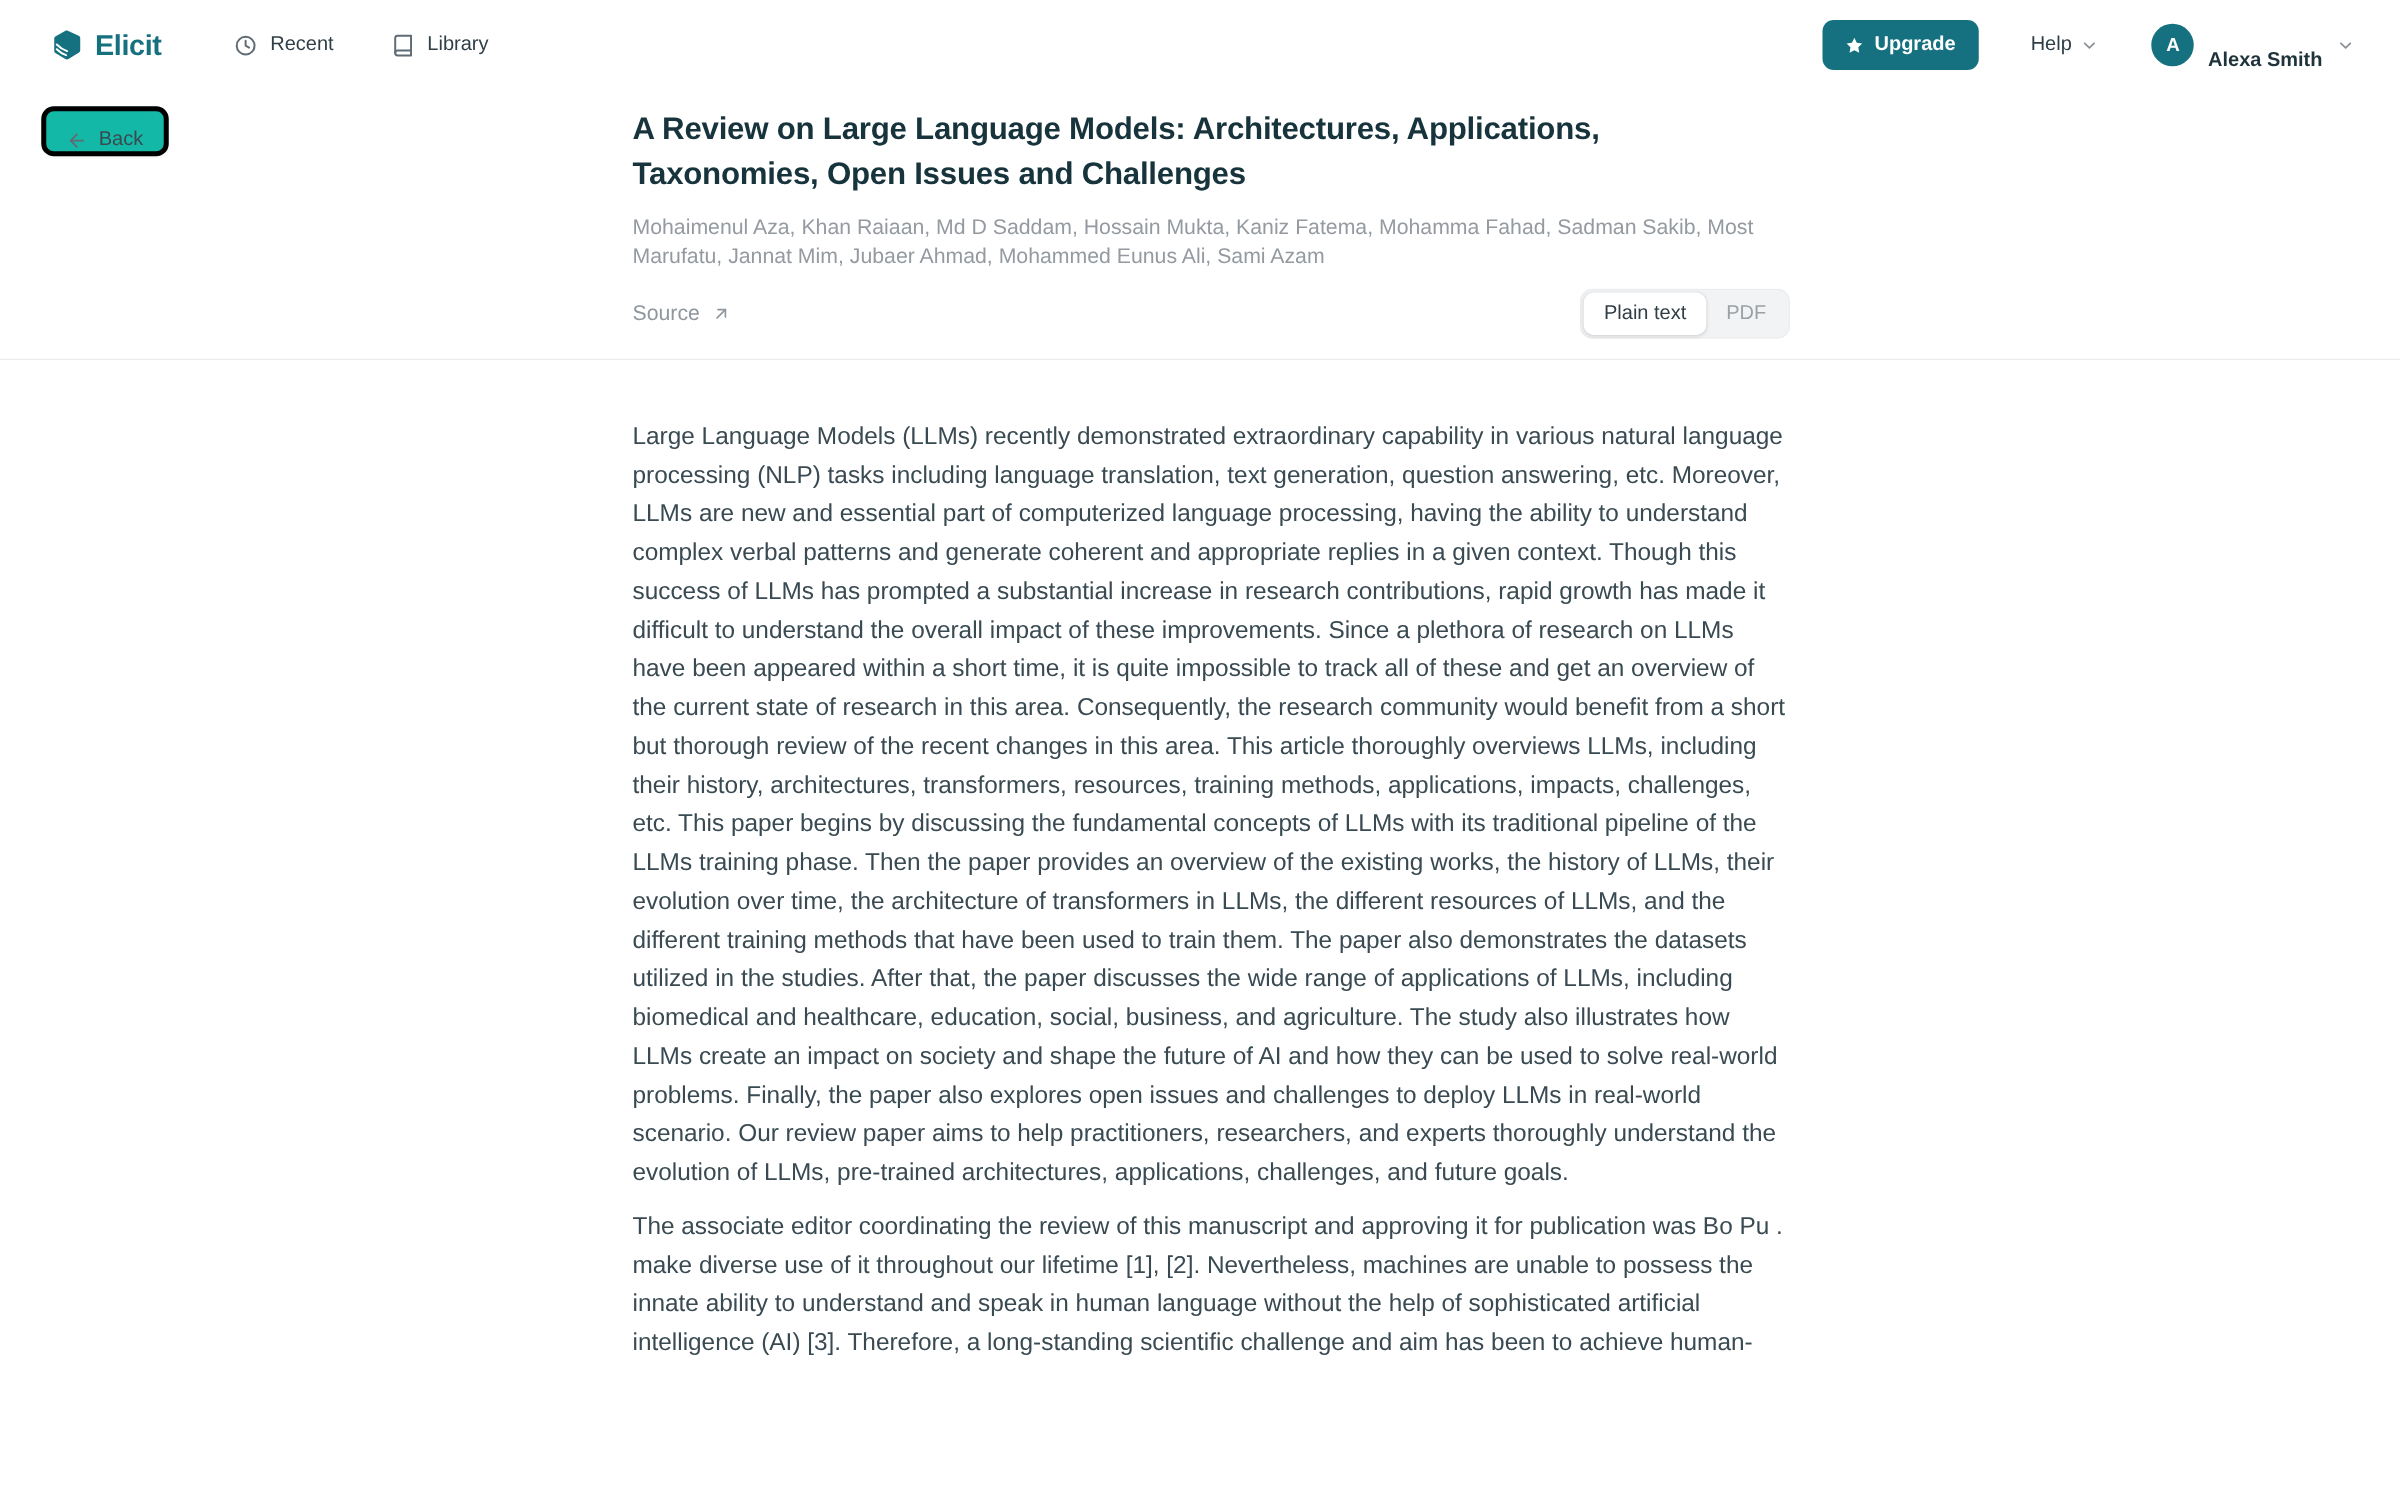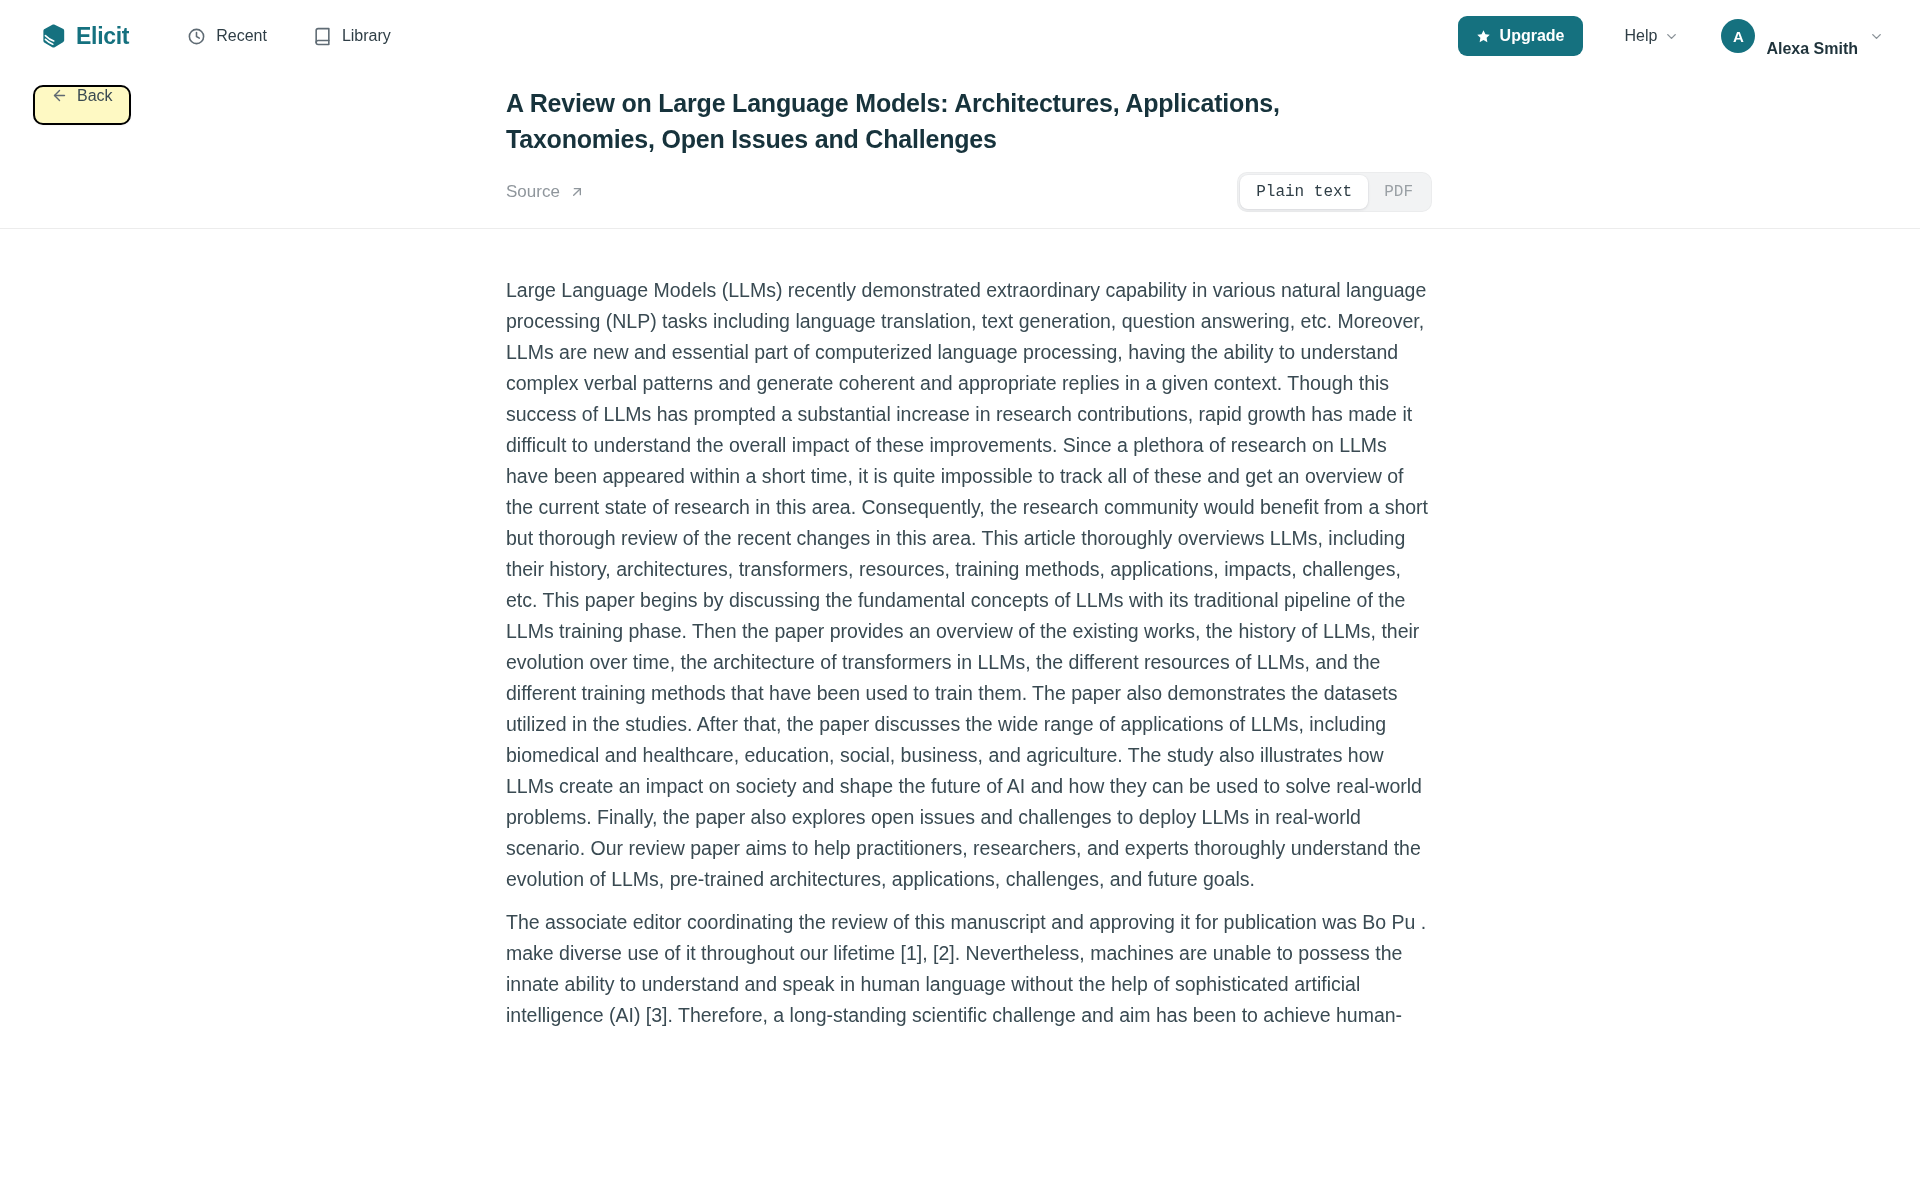--- a/index.html
+++ b/index.html
@@ -19,35 +19,35 @@
     font-weight: 600; font-family: inherit; cursor: pointer; }
   .help { display: flex; align-items: center; gap: 7px; font-size: 16px; color: #2f3e46; cursor: pointer; }
   .account { display: flex; align-items: center; gap: 11px; cursor: pointer; }
   .avatar { width: 34px; height: 34px; border-radius: 50%; background: #15717f; color: #fff;
     font-size: 15px; font-weight: 600; display: flex; align-items: center; justify-content: center; }
   .account-name { font-size: 16px; font-weight: 600; color: #1f333b; margin-top: 25px; }
 
   
   .paper-header { position: relative; border-bottom: 1px solid #ececec; padding-bottom: 16px; }
   .back-btn { position: absolute; left: 33px; top: 13px; height: 40px; padding: 0 16px;
-    display: flex; align-items: flex-start; gap: 9px; background: #fef9c3; border: 2px solid #000000;
+    display: flex; align-items: flex-end; gap: 9px; background: #14b8a6; border: 4px solid #000000;
     border-radius: 10px; font-size: 16px; font-weight: 500; color: #3a4a51;
     font-family: inherit; cursor: pointer; box-shadow: 0 1px 2px rgba(16,24,40,0.04); }
   .col { margin-left: 506px; width: 926px; }
   .paper-title { padding-top: 13px; font-size: 25px; line-height: 36px; font-weight: 600;
     color: #17333c; letter-spacing: -0.2px; }
   .paper-authors { margin-top: 13px; font-size: 17px; line-height: 23px; color: #949aa0; }
   .paper-meta { font-size: 17px; line-height: 23px; color: #949aa0; }
   .source-row { margin-top: 15px; display: flex; align-items: center; justify-content: space-between; }
   .source-link { display: flex; align-items: center; gap: 9px; font-size: 17px; color: #8f969c;
     cursor: pointer; }
   .toggle { display: flex; align-items: center; background: #f2f3f4; border-radius: 10px;
     padding: 3px; box-shadow: inset 0 0 0 1px rgba(16,24,40,0.03); }
   .toggle-opt { padding: 8px 16px; font-size: 16px; border-radius: 8px; color: #9aa0a5;
-    cursor: pointer; background: transparent; border: none; font-family: Liberation Mono, monospace; }
+    cursor: pointer; background: transparent; border: none; font-family: Liberation Sans, sans-serif; }
   .toggle-opt.active { background: #fff; color: #2f3e46; font-weight: 500;
     box-shadow: 0 1px 3px rgba(16,24,40,0.10), 0 0 0 1px rgba(16,24,40,0.02); }
 
   
   .content { padding-top: 46px; }
   .content p { margin: 0 0 12px; font-size: 19.5px; line-height: 31px; color: #394a52; }
 
   .icon { display: inline-flex; flex: none; }
 </style>
 </head>
@@ -123,20 +123,21 @@
       <svg width="17" height="17" viewBox="0 0 24 24" fill="none" stroke="#606a72" stroke-width="2" stroke-linecap="round" stroke-linejoin="round">
           <path d="M19 12H5"></path>
           <path d="M12 19l-7-7 7-7"></path>
         </svg>
     </span>
     <span>Back</span>
   </button>
 
   <div class="col">
     <h1 class="paper-title">A Review on Large Language Models: Architectures, Applications, Taxonomies, Open Issues and Challenges</h1>
+    <div class="paper-authors">Mohaimenul Aza, Khan Raiaan, Md D Saddam, Hossain Mukta, Kaniz Fatema, Mohamma Fahad, Sadman Sakib, Most Marufatu, Jannat Mim, Jubaer Ahmad, Mohammed Eunus Ali, Sami Azam</div>
 
     <div class="source-row">
       <div class="source-link">
         <span>Source</span>
         <span class="icon">
           <svg width="16" height="16" viewBox="0 0 24 24" fill="none" stroke="#8f969c" stroke-width="2" stroke-linecap="round" stroke-linejoin="round">
               <path d="M7 17 17 7"></path>
               <path d="M8 7h9v9"></path>
             </svg>
         </span>

